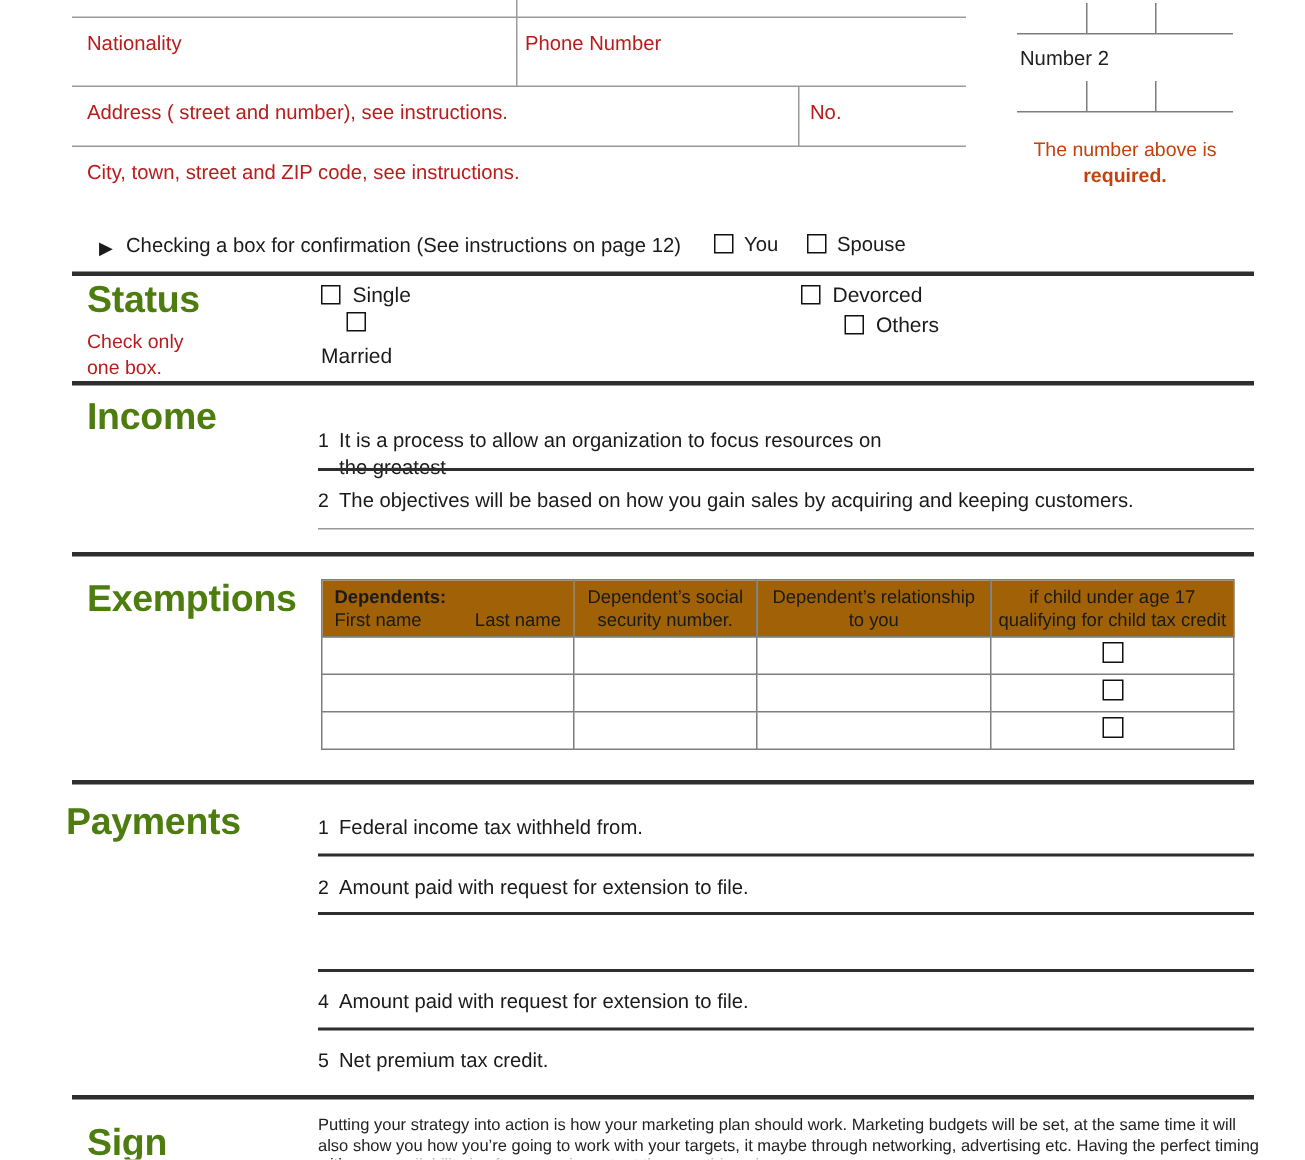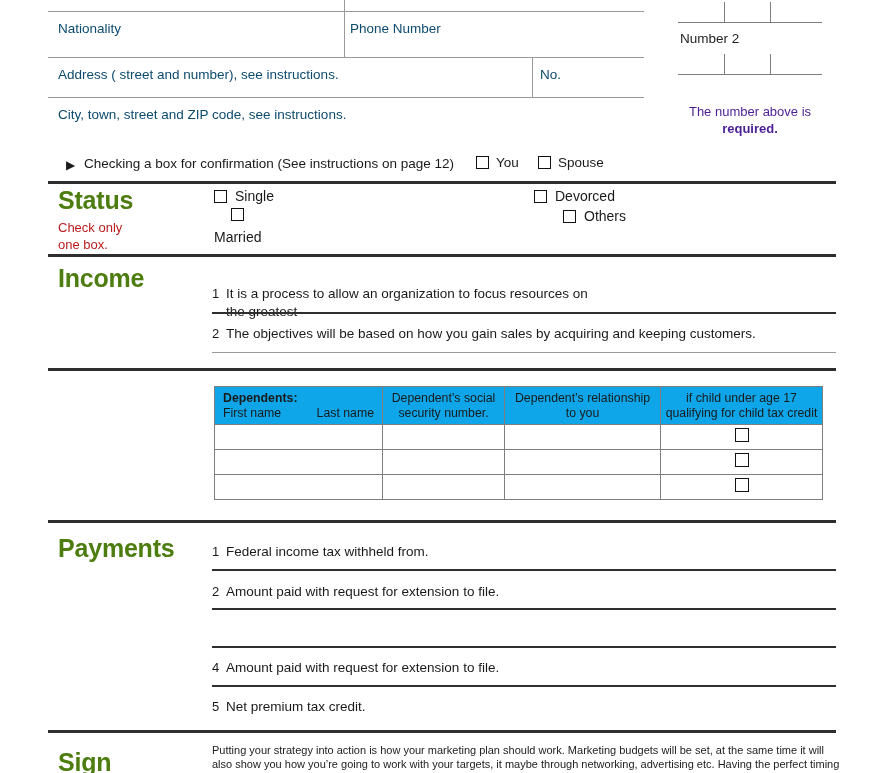--- a/index.html
+++ b/index.html
@@ -38,21 +38,21 @@
   .addr-row.r2 { height: 46px; }
   .addr-row.r3 { height: 40px; }
   .addr-row.r4 { height: 34px; border-bottom: 0; }
 
   .addr-label {
     position: absolute;
     left: 10px;
     top: 9px;
     font-size: 13.5px;
     white-space: nowrap;
-    color: #0c4a6e;
+    color: #b91c1c;
   }
   .addr-label.ml2 { left: 302px; }
   .addr-label.mlno { left: 492px; }
 
   .vline {
     position: absolute;
     width: 1px;
     background: #9a9a9a;
   }
   .vline.v-top   { left: 296px; top: 0px;  height: 58px; }
@@ -83,23 +83,23 @@
 
   .num-caption {
     font-size: 13.5px;
     text-align: left;
     padding: 8px 0 6px 2px;
     color: #1f1f1f;
   }
   .num-note {
     font-size: 13px;
     text-align: center;
-    margin-top: 28px;
+    margin-top: 16px;
     line-height: 17px;
-    color: #4c1d95;
+    color: #c2410c;
   }
   .num-note b { font-weight: bold; }
 
   
   .confirm-row {
     position: absolute;
     left: 48px;
     top: 155px;
     width: 788px;
     height: 26px;
@@ -207,21 +207,21 @@
     width: 608px;
     border-collapse: collapse;
     table-layout: fixed;
   }
   .dep-table th, .dep-table td {
     border: 1px solid #7e7e7e;
     box-sizing: border-box;
     padding: 0;
   }
   .dep-table th {
-    background: #0ea5e9;
+    background: #a16207;
     font-size: 12.3px;
     font-weight: normal;
     line-height: 15px;
     text-align: center;
     height: 36px;
     padding: 3px 4px;
     vertical-align: middle;
   }
   .dep-table th.names {
     text-align: left;
@@ -342,20 +342,21 @@
   </div>
   <div class="thin-rule" style="top:312px;"></div>
 
   <div class="line-item" style="top:325px;">
     <span class="ln-no">2</span><span class="ln-txt">The objectives will be based on how you gain sales by acquiring and keeping customers.</span>
   </div>
   <div class="thin-rule" style="top:352px; height:1px; background:#9a9a9a;"></div>
 
   <div class="rule" style="top:368px;"></div>
 
+  <div class="sec-title" style="left:58px; top:385px;">Exemptions</div>
 
   <table class="dep-table">
     <colgroup>
       <col style="width:168px;">
       <col style="width:122px;">
       <col style="width:156px;">
       <col style="width:162px;">
     </colgroup>
     <thead>
       <tr>
@@ -403,21 +404,21 @@
         <td></td>
         <td class="ck">
           <span class="checkbox"></span>
         </td>
       </tr>
     </tbody>
   </table>
 
   <div class="rule" style="top:520px;"></div>
 
-  <div class="sec-title" style="left:58px; top:534px;">Payments</div>
+  <div class="sec-title" style="left:44px; top:534px;">Payments</div>
 
   <div class="line-item" style="top:543px;">
     <span class="ln-no">1</span><span class="ln-txt">Federal income tax withheld from.</span>
   </div>
   <div class="thin-rule" style="top:569px;"></div>
 
   <div class="line-item" style="top:583px;">
     <span class="ln-no">2</span><span class="ln-txt">Amount paid with request for extension to file.</span>
   </div>
   <div class="thin-rule" style="top:608px;"></div>

